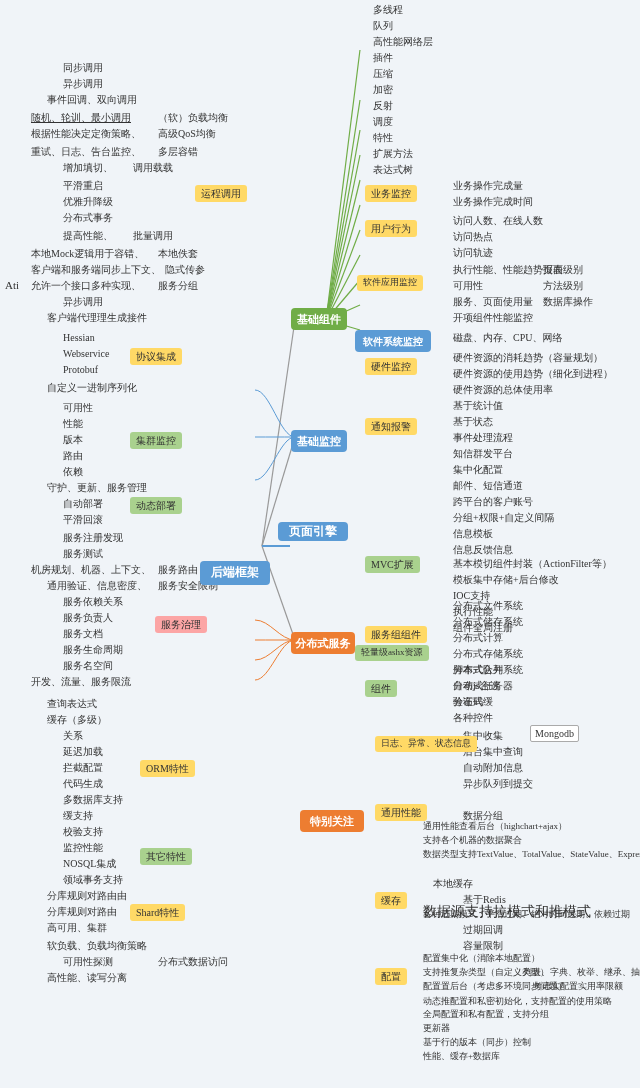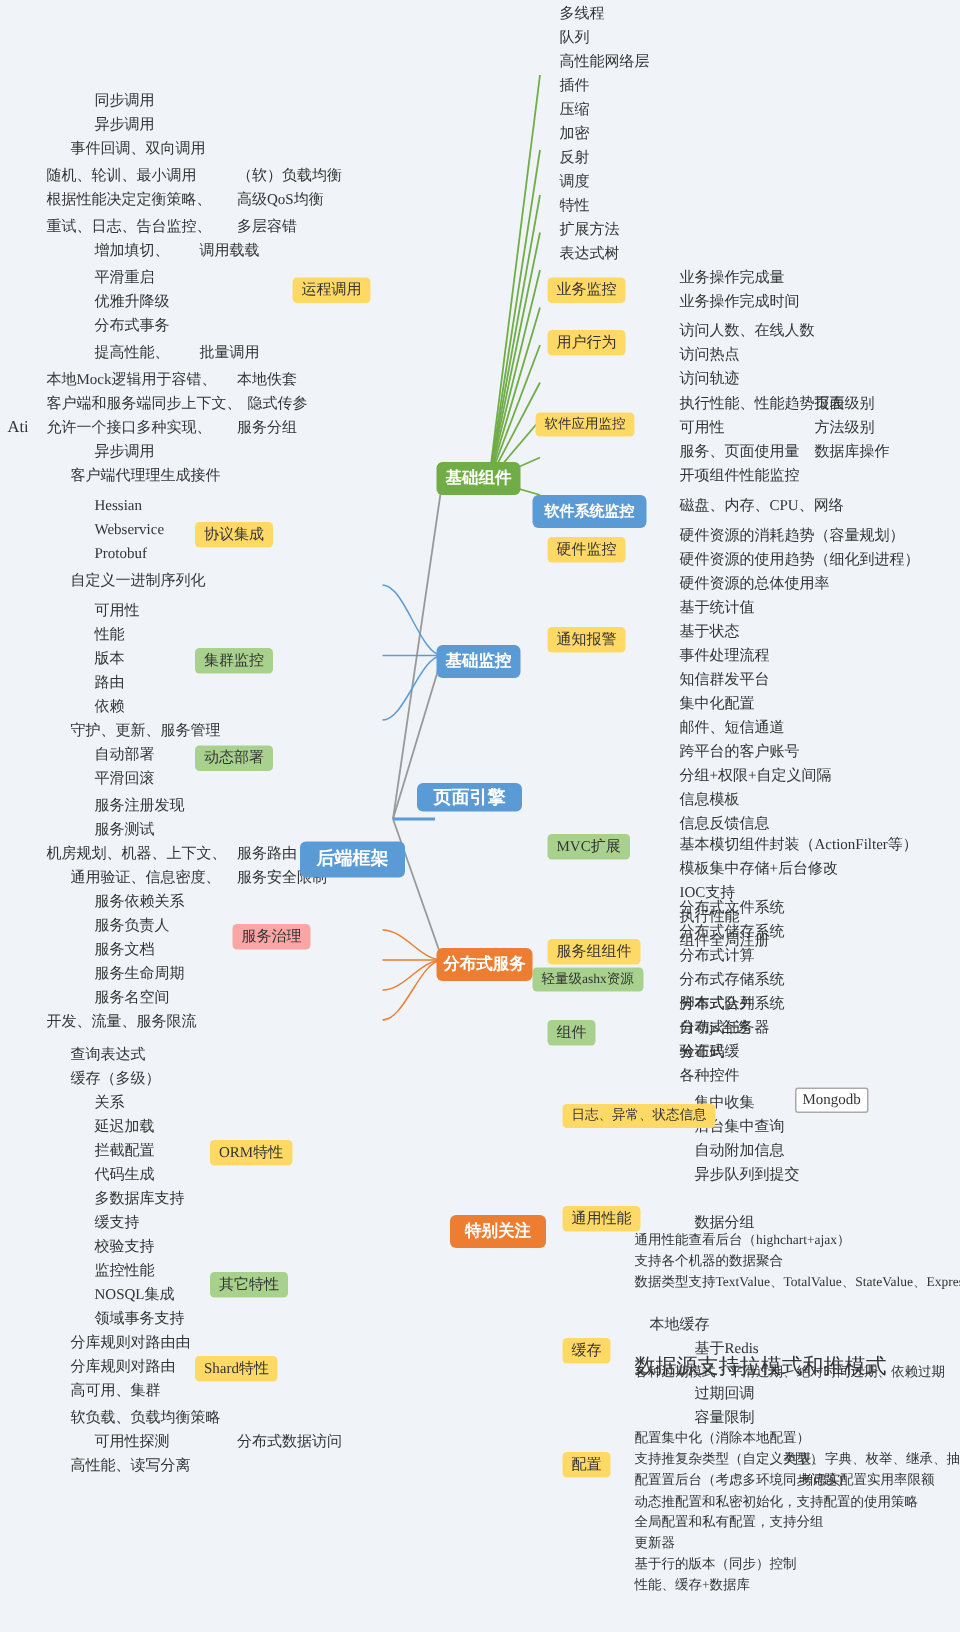--- a/index.html
+++ b/index.html
@@ -156,21 +156,21 @@
   <div class="node node-l3" style="left:370px; top:82px;">加密</div>
   <div class="node node-l3" style="left:370px; top:98px;">反射</div>
   <div class="node node-l3" style="left:370px; top:114px;">调度</div>
   <div class="node node-l3" style="left:370px; top:130px;">特性</div>
   <div class="node node-l3" style="left:370px; top:146px;">扩展方法</div>
   <div class="node node-l3" style="left:370px; top:162px;">表达式树</div>
 
   <div class="node node-l3" style="left:60px; top:60px;">同步调用</div>
   <div class="node node-l3" style="left:60px; top:76px;">异步调用</div>
   <div class="node node-l3" style="left:44px; top:92px;">事件回调、双向调用</div>
-  <div class="node node-l3" style="left:28px; top:110px;">随机、轮训、最小调用</div>
+  <div class="node node-l3" style="left:28px; top:110px;text-decoration:underline;">随机、轮训、最小调用</div>
   <div class="node node-l3" style="left:155px; top:110px;">（软）负载均衡</div>
   <div class="node node-l3" style="left:28px; top:126px;">根据性能决定定衡策略、</div>
   <div class="node node-l3" style="left:155px; top:126px;">高级QoS均衡</div>
   <div class="node node-l3" style="left:28px; top:144px;">重试、日志、告台监控、</div>
   <div class="node node-l3" style="left:155px; top:144px;">多层容错</div>
   <div class="node node-l3" style="left:60px; top:160px;">增加填切、</div>
   <div class="node node-l3" style="left:130px; top:160px;">调用载载</div>
   <div class="node node-l3" style="left:60px; top:178px;">平滑重启</div>
   <div class="node node-l3" style="left:60px; top:194px;">优雅升降级</div>
   <div class="node node-l3" style="left:60px; top:210px;">分布式事务</div>

